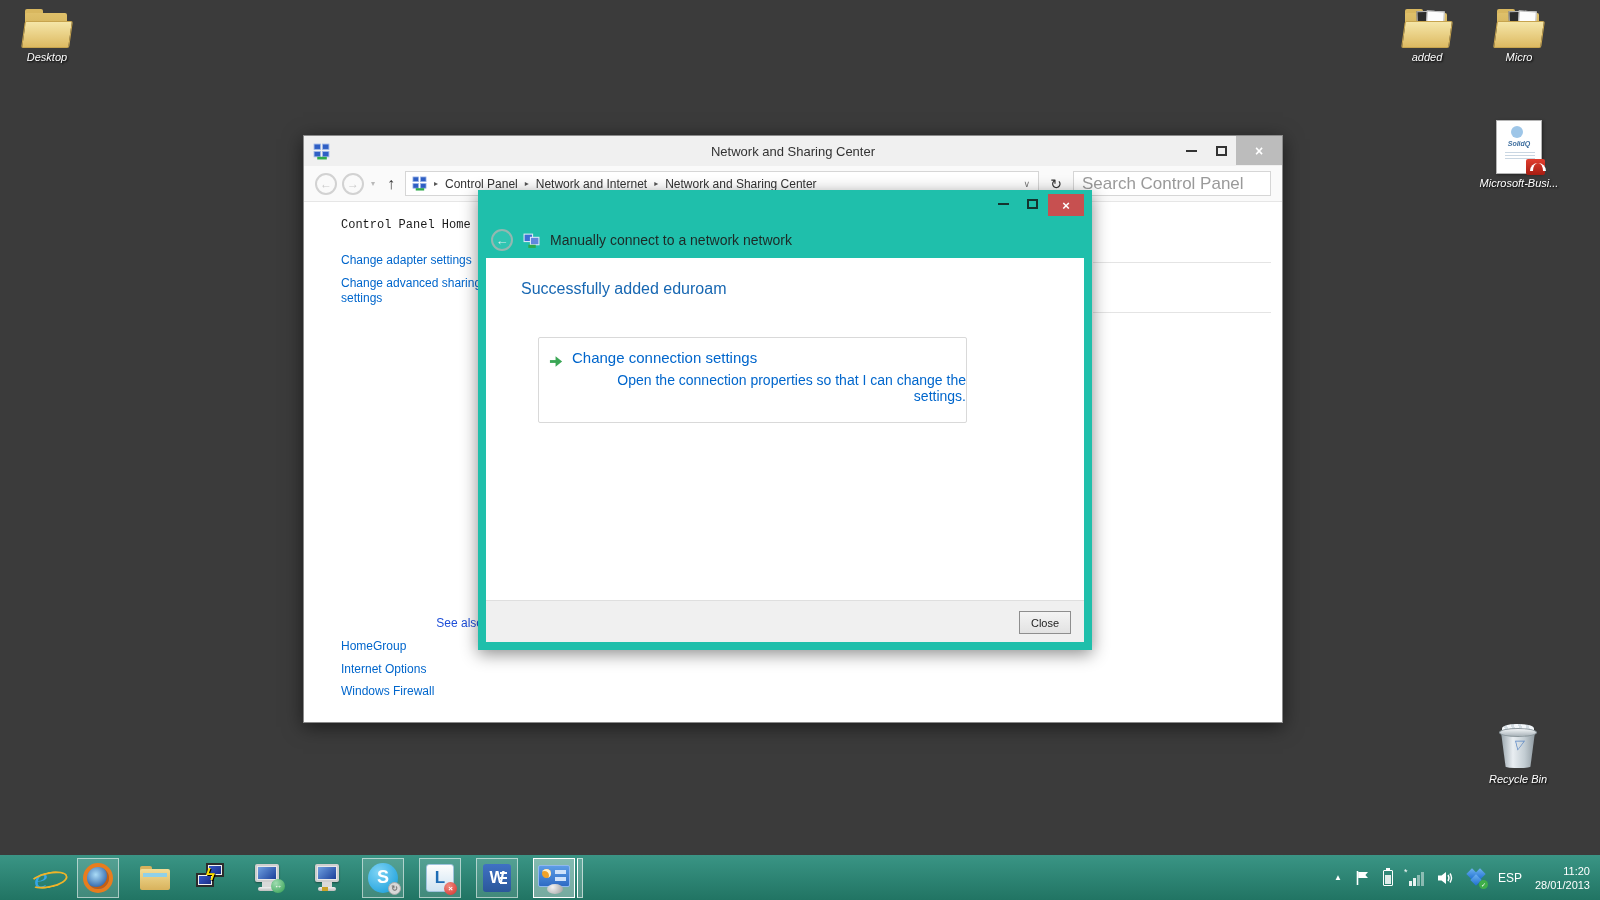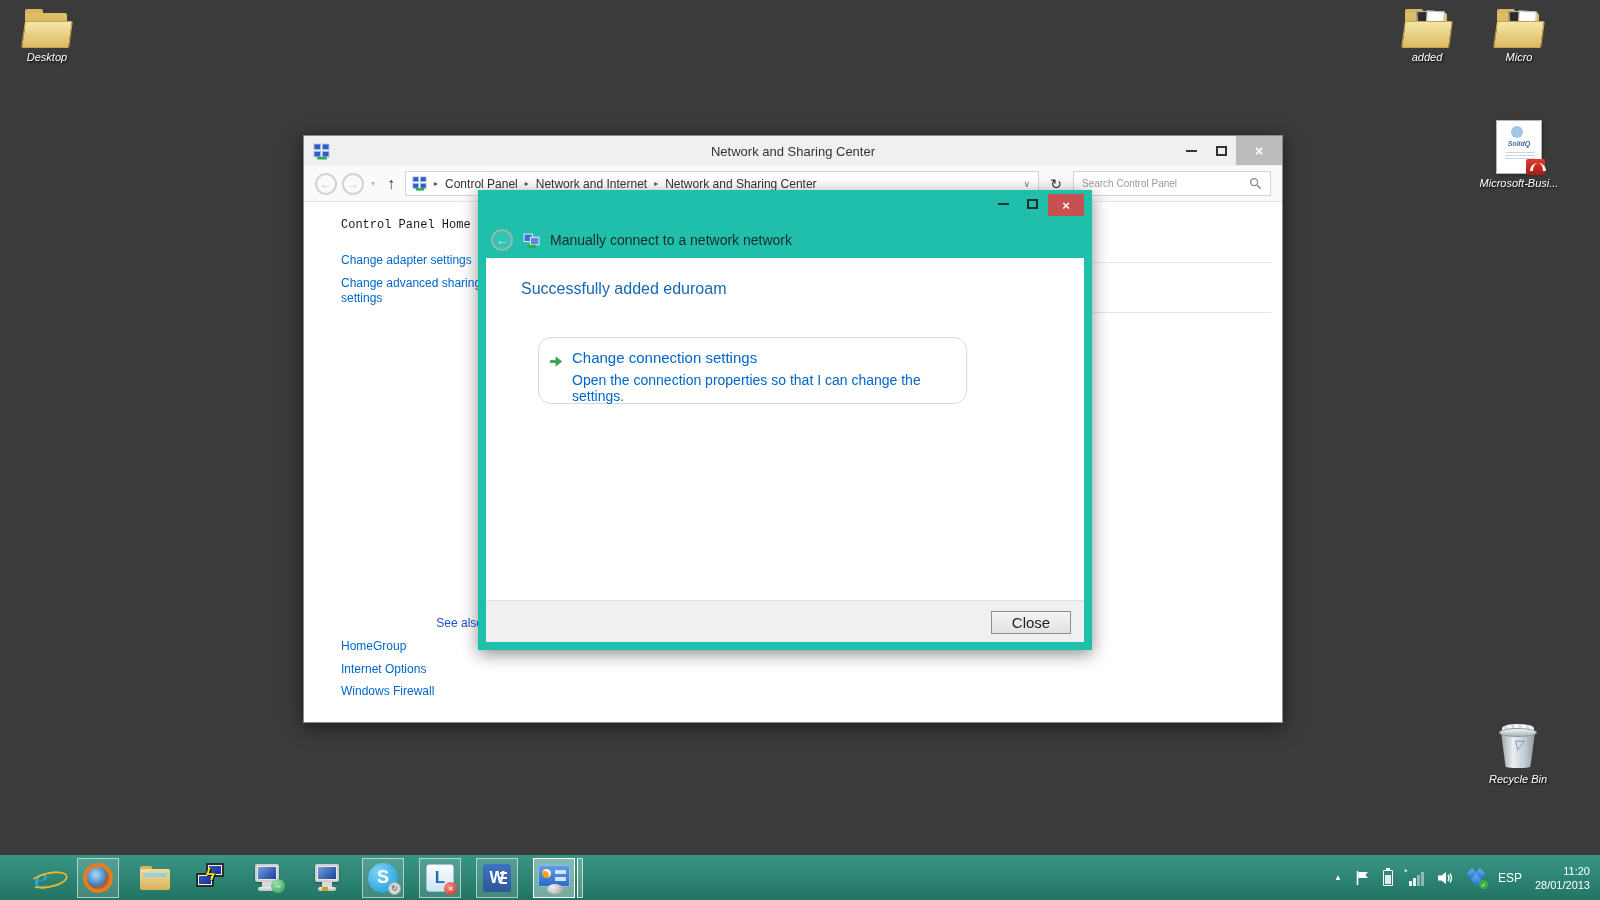--- a/index.html
+++ b/index.html
@@ -50,21 +50,21 @@
   .navdrop { color:#b9b9b9; font-size:8px; padding:0 2px; }
   .upbtn { color:#3c3c3c; font-size:16px; font-weight:bold; padding:0 5px; }
   .crumbbox { flex:1; height:25px; border:1px solid #d6d6d6; background:#fff; display:flex; align-items:center; padding:0 6px; gap:7px; }
   .crumb-ico { width:15px; height:15px; flex:0 0 auto; }
   .csep { font-size:8px; color:#555; }
   .citem { font-size:12px; color:#333; white-space:nowrap; }
   .cspacer { flex:1; }
   .cchev { font-size:9px; color:#777; padding-right:2px; }
   .refreshbtn { width:24px; height:25px; display:flex; align-items:center; justify-content:center; font-size:14px; color:#333; }
   .searchbox { width:198px; height:25px; border:1px solid #d6d6d6; background:#fff; display:flex; align-items:center; padding:0 8px; }
-  .searchbox input { flex:1; border:none; outline:none; font-size:10px; color:#555; font-family:"Liberation Sans",sans-serif; background:transparent; }
+  .searchbox input { flex:1; border:none; outline:none; font-size:17px; color:#555; font-family:"Liberation Sans",sans-serif; background:transparent; }
   .searchbox input::placeholder { color:#9a9a9a; opacity:1; }
 
   .wcontent { position:absolute; left:0; top:67px; right:0; bottom:0; background:#fff; }
   .slink { position:absolute; left:37px; width:142px; font-size:12px; line-height:15px; }
   .slink.home { color:#1a1a1a; }
   .slink.blue { color:#0066cc; cursor:pointer; }
   .slink.gray { color:#1d4ed8;text-align:right; }
   .hline { position:absolute; height:1px; background:#e4e4e4; }
 
   
@@ -75,28 +75,28 @@
   .dc .gl-min { background:#15332e; }
   .dc .gl-max { border-color:#15332e; }
   .dc.close { width:36px; height:22px; background:#c75050; color:#fff; font-size:13px; font-weight:bold; }
   .dlg-header { position:absolute; top:35px; left:13px; right:12px; height:30px; display:flex; align-items:center; gap:10px; }
   .backcirc { width:22px; height:22px; border-radius:50%; border:2px solid #93b8b1; color:#d7ece8; font-size:13px;
               display:flex; align-items:center; justify-content:center; background:rgba(255,255,255,.08); }
   .dlg-ico { width:17px; height:17px; }
   .dlg-title { font-size:14px; color:#1d2a27; }
   .dlg-body { position:absolute; left:8px; top:68px; width:598px; height:342px; background:#fff; }
   .dlg-heading { position:absolute; left:35px; top:22px; font-size:16px; color:#1767b2; }
-  .cmdbox { position:absolute; left:52px; top:79px; width:429px; height:67px; background:#fff;
-            border:1px solid #d9d9d9; border-radius:13px; cursor:pointer; }
+  .cmdbox { position:absolute; left:52px; top:79px; width:429px; height:86px; background:#fff;
+            border:1px solid #d9d9d9; border-radius:2px; cursor:pointer;text-align:right; }
   .cmd-arrow { position:absolute; left:10px; top:16px; width:15px; height:15px; }
   .cmd-title { position:absolute; left:33px; top:11px; font-size:15px; color:#0066cc; }
   .cmd-desc  { position:absolute; left:33px; top:34px; font-size:14px; color:#0066cc; }
   .dlg-footer { position:absolute; left:8px; top:410px; width:598px; height:42px; background:#f0f0f0; border-top:1px solid #dfdfdf; }
-  .btn-close { position:absolute; right:13px; top:10px; width:80px; height:23px; background:linear-gradient(#f4f4f4,#e2e2e2);
-               border:1px solid #8e8e8e; font-size:15px; color:#222; display:flex; align-items:center; justify-content:center; }
+  .btn-close { position:absolute; right:13px; top:10px; width:52px; height:23px; background:linear-gradient(#f4f4f4,#e2e2e2);
+               border:1px solid #8e8e8e; font-size:11px; color:#222; display:flex; align-items:center; justify-content:center; }
 
   
   .taskbar { position:absolute; left:0; bottom:0; width:1600px; height:45px;
              background:linear-gradient(#3a9585,#217463); z-index:50; }
   .tb-apps { position:absolute; left:20px; top:0; height:45px; display:flex; align-items:center; gap:15px; }
   .tbtn { width:42px; height:40px; display:flex; align-items:center; justify-content:center; position:relative; }
   .tbtn.boxed { border:1px solid rgba(255,255,255,.55); background:rgba(255,255,255,.14); }
   .tbtn.active { border:1px solid #fff; background:rgba(255,255,255,.38); }
   .tbtn-extra { width:6px; height:40px; border:1px solid rgba(255,255,255,.6); border-left:1px solid #fff; background:rgba(255,255,255,.22); margin-left:-13px; }
 

